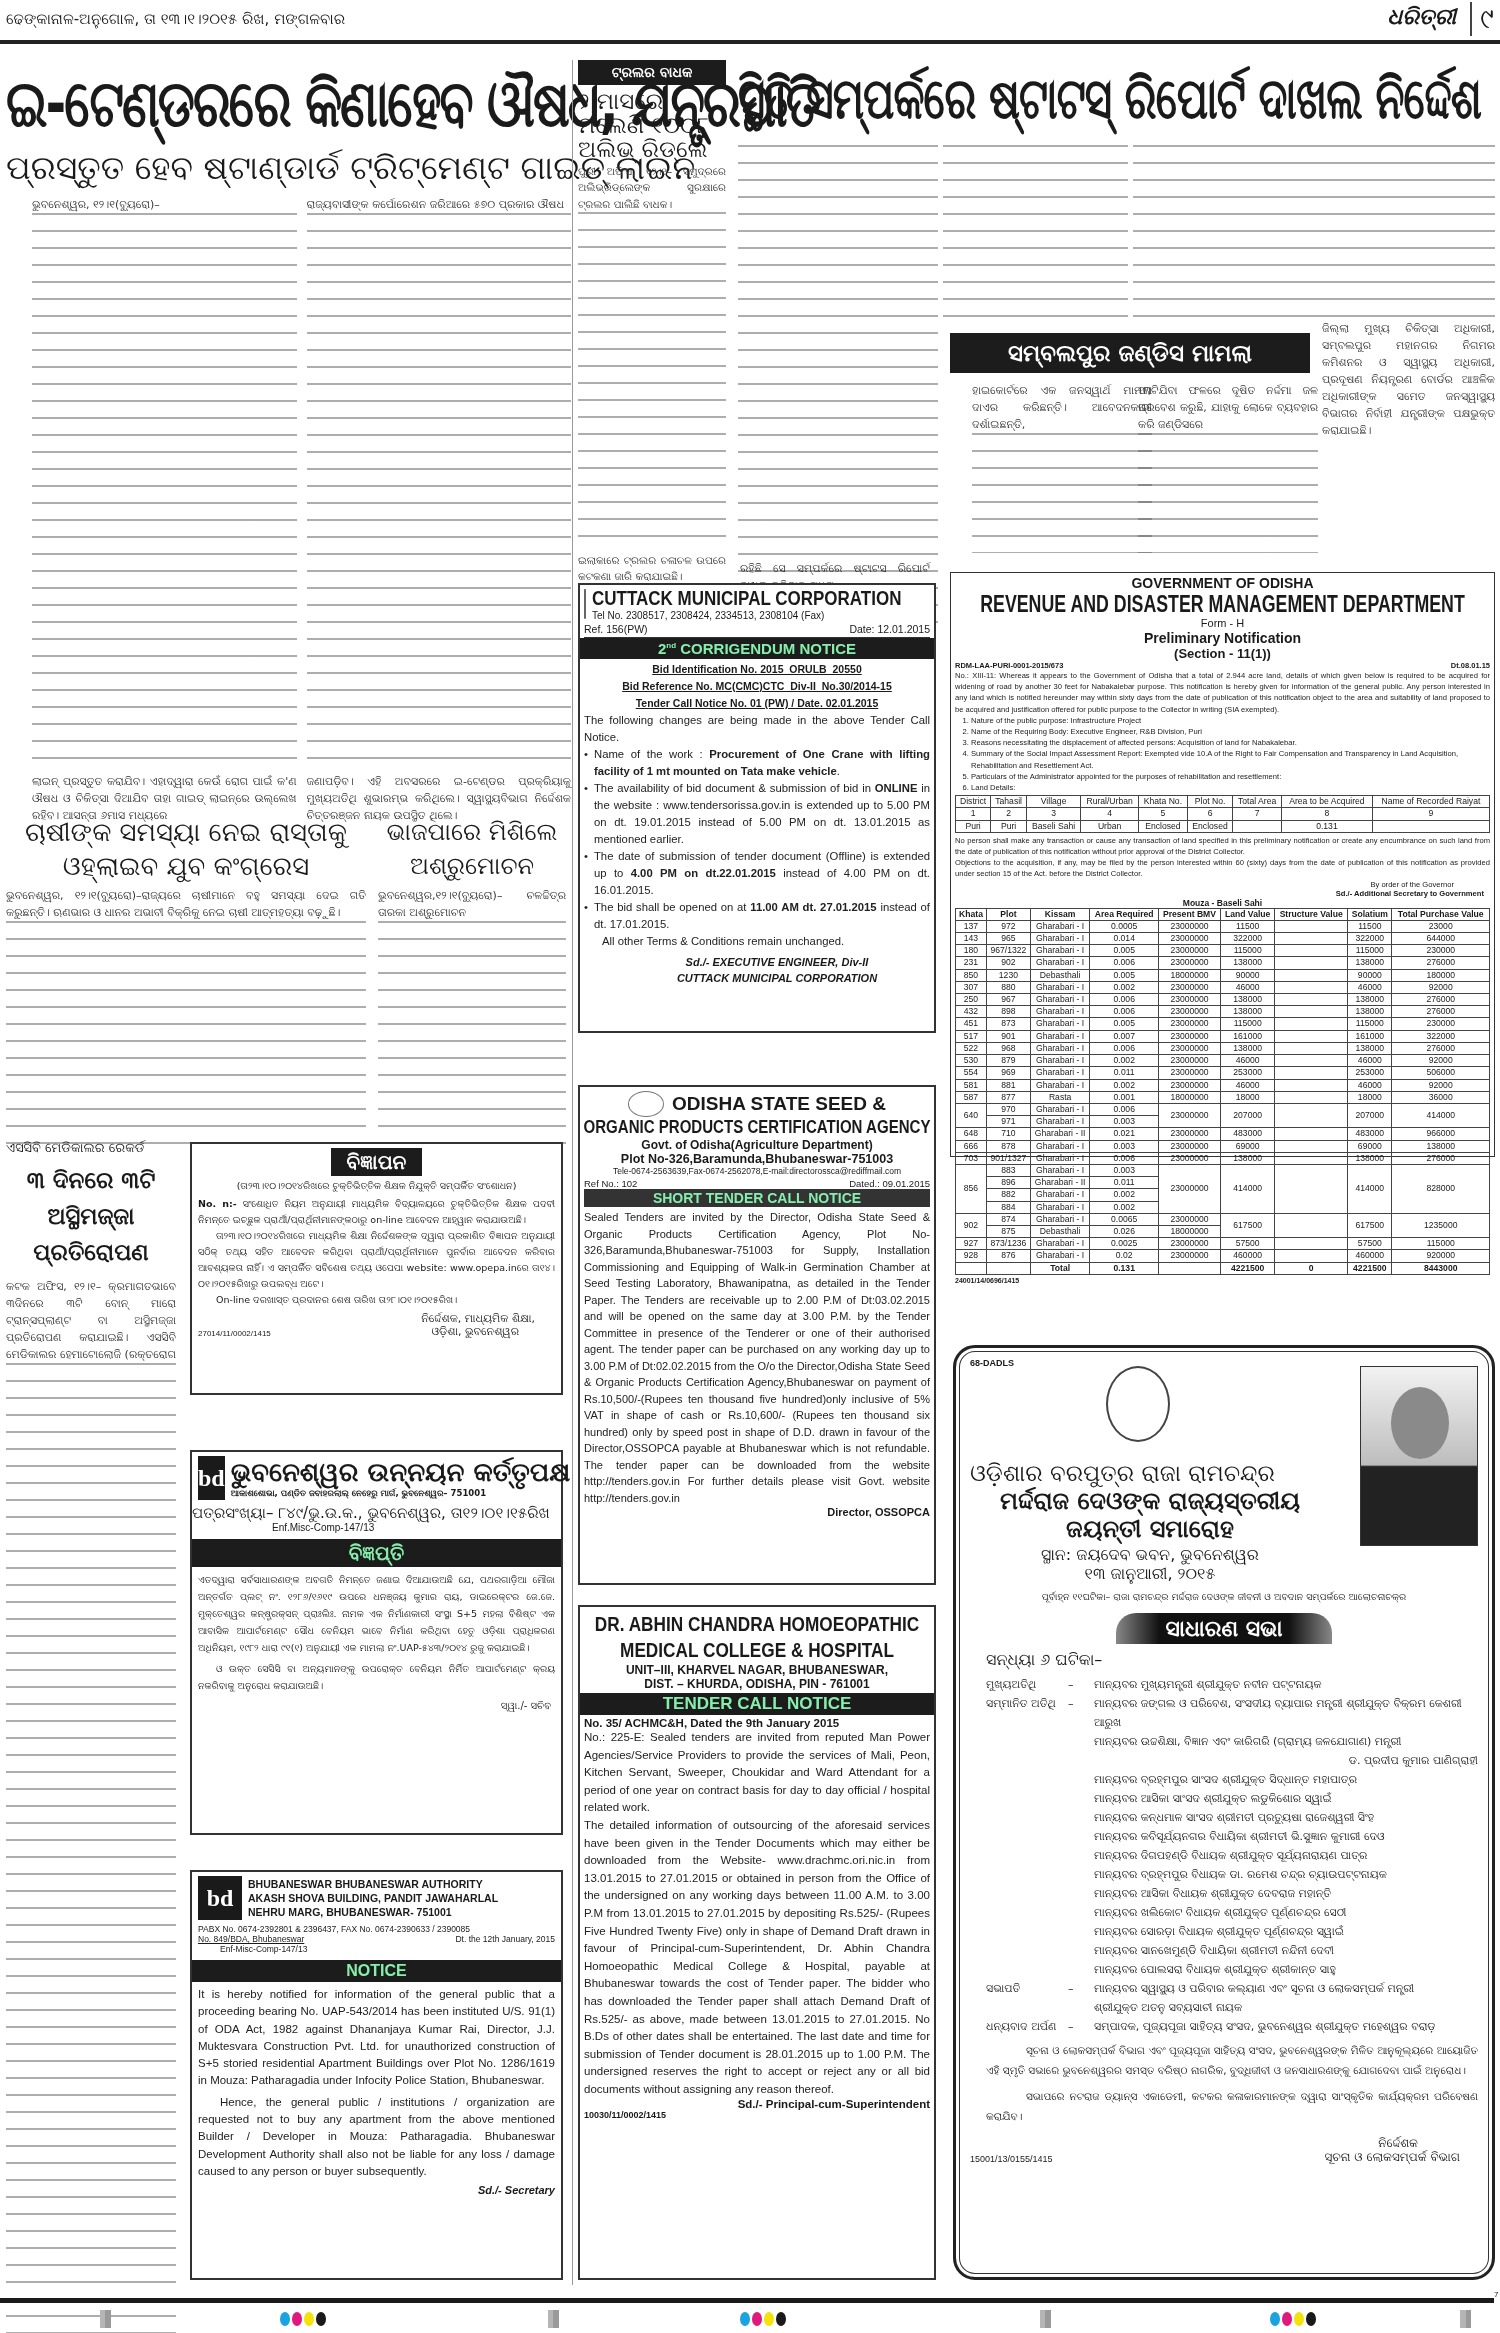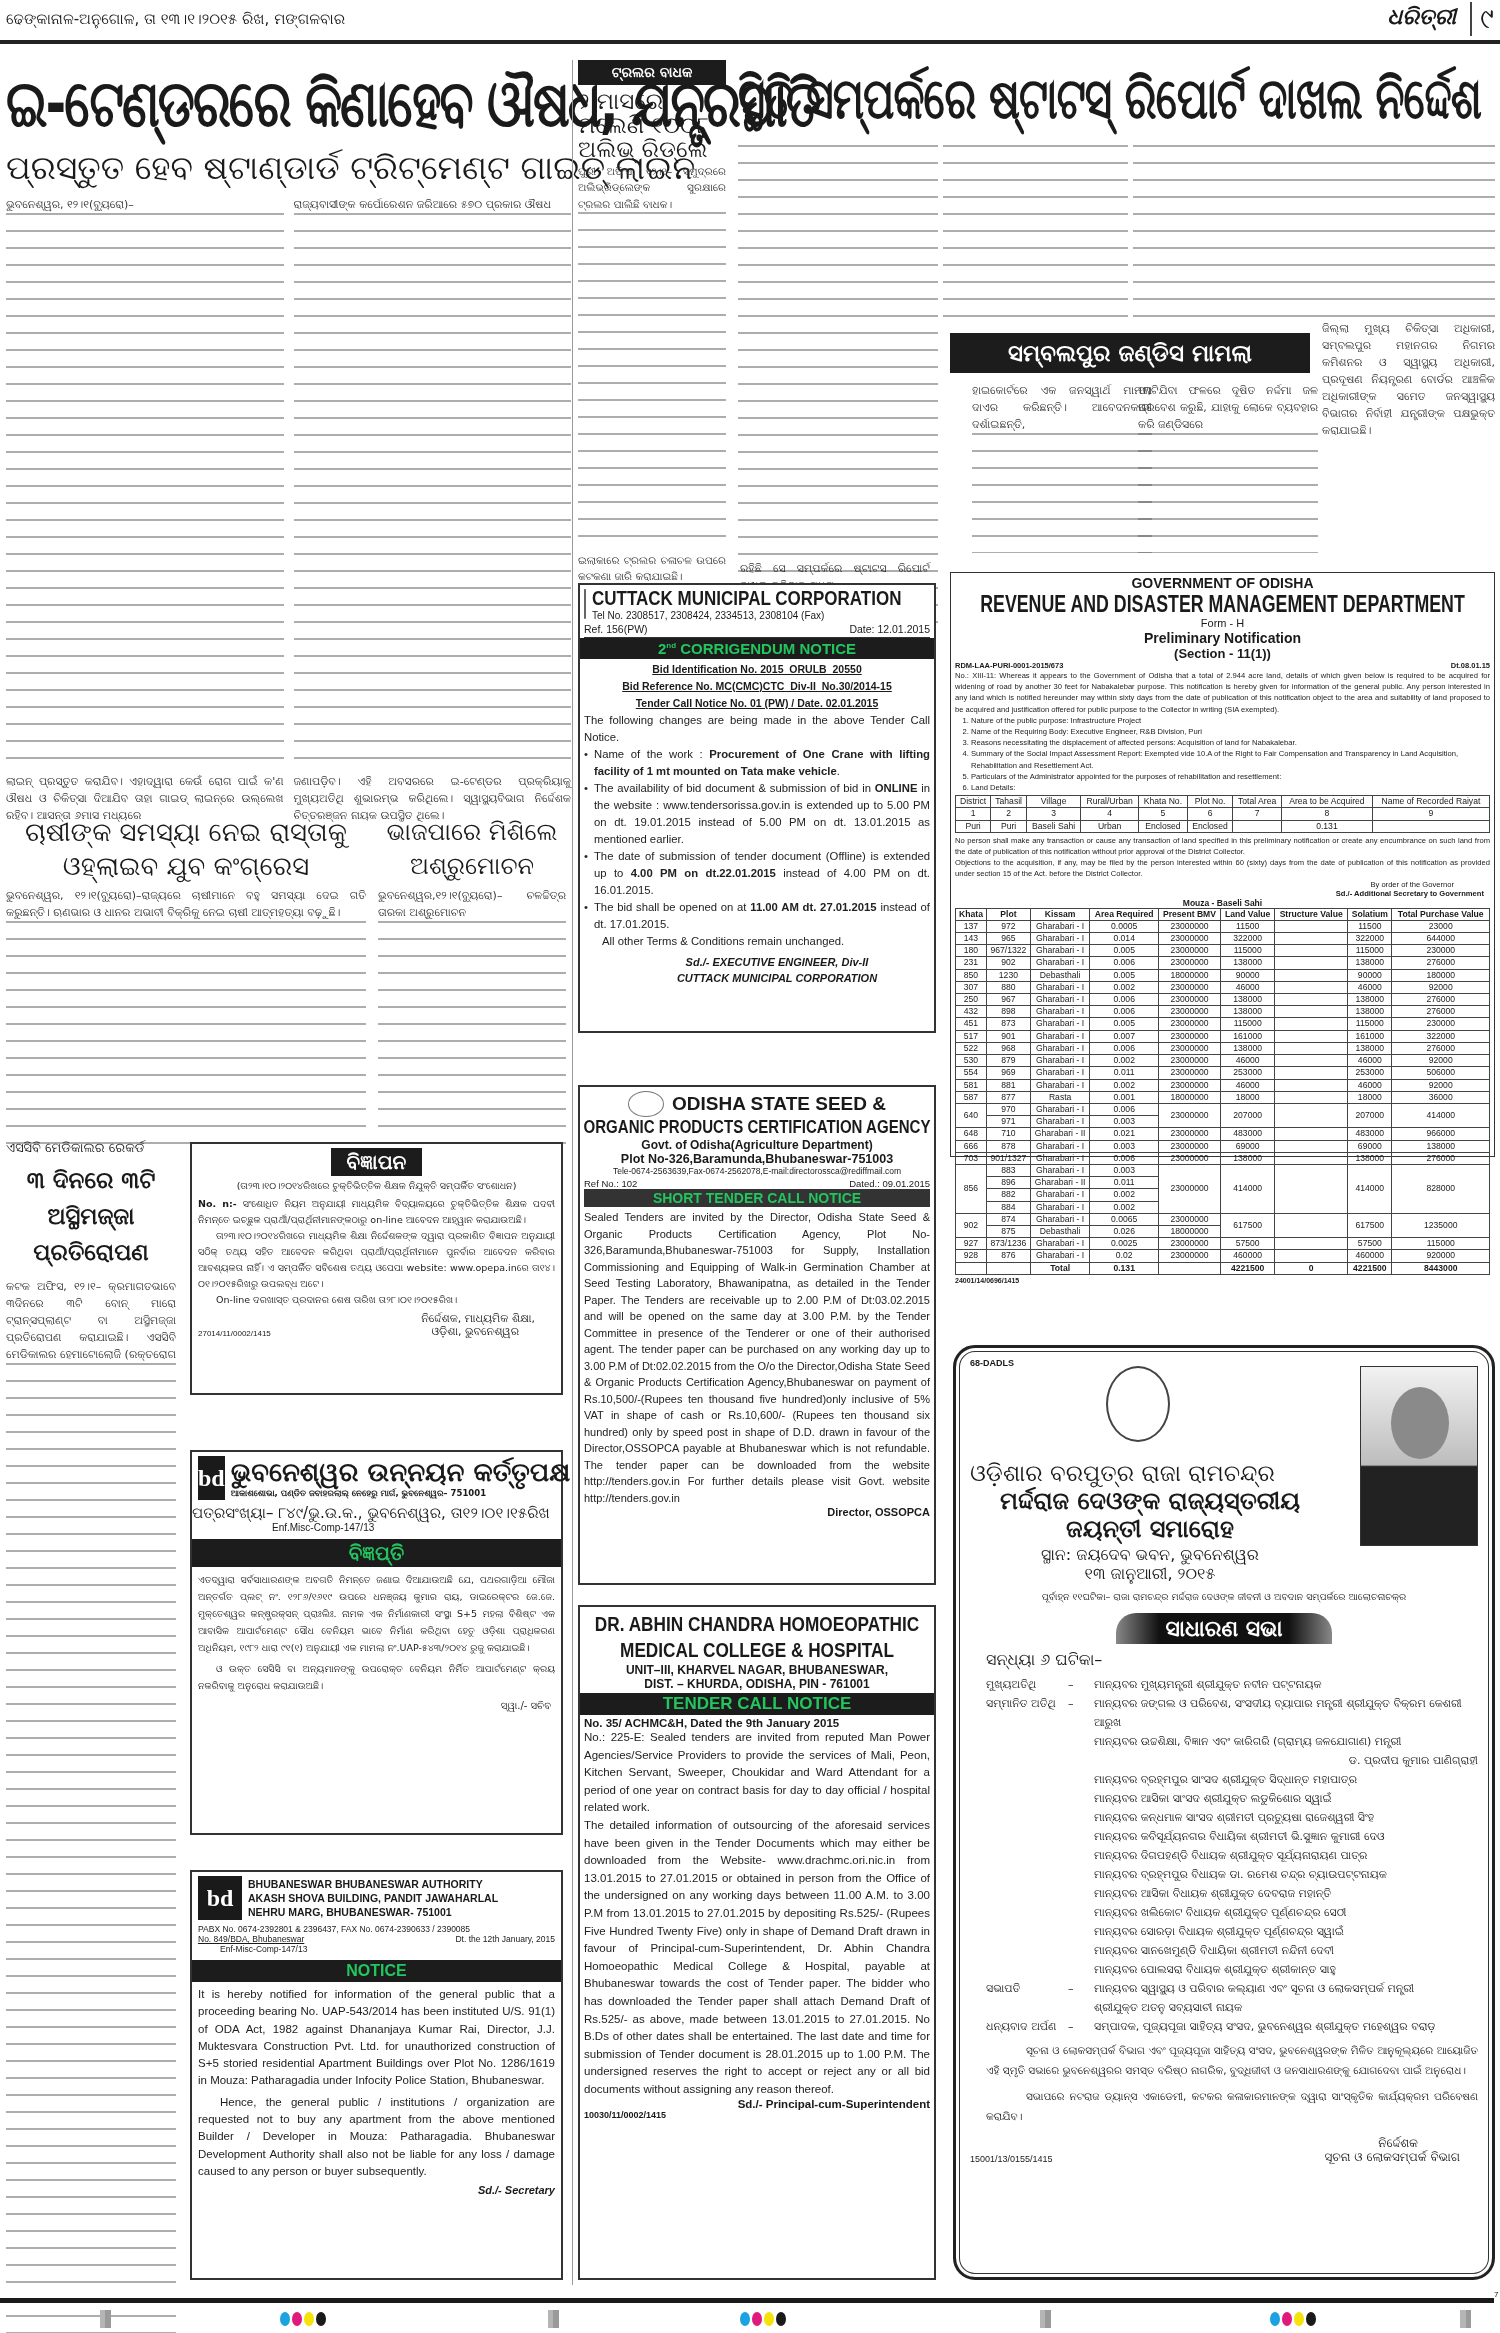--- a/index.html
+++ b/index.html
@@ -8,21 +8,21 @@
   .odia { font-family: "DejaVu Sans", sans-serif; }
   .sans { font-family: "Liberation Sans", sans-serif; }
   .masthead { left: 0; top: 0; width: 1500px; height: 44px; border-bottom: 4px solid #222; }
   .masthead .dateline { position: absolute; left: 6px; top: 10px; font-size: 15px; }
   .masthead .brand { position: absolute; right: 44px; top: 4px; font-size: 22px; font-weight: bold; font-style: italic; }
   .masthead .pageno { position: absolute; right: 6px; top: 2px; font-size: 28px; border-left: 2px solid #444; padding-left: 8px; }
   .col-text { font-size: 11.5px; line-height: 1.55; text-align: justify; color: #333; }
   .filler { background: repeating-linear-gradient(to bottom, #6a6a6a 0 1.6px, transparent 1.6px 17px); opacity: 0.55; }
   .kicker-box { background: #1c1c1c; color: #fff; text-align: center; font-weight: bold; }
   .ad-box { border: 2px solid #333; background: #fff; }
-  .bar-black { background: #1c1c1c; color: #22c55e; text-align: center; font-weight: bold; }
+  .bar-black { background: #1c1c1c; color: #86efac; text-align: center; font-weight: bold; }
   .ad-body { font-family: "Liberation Sans", sans-serif; text-align: justify; color: #222; }
   .bullet { display: flex; gap: 6px; }
   table.land { border-collapse: collapse; width: 100%; font-family: "Liberation Sans", sans-serif; font-size: 8.6px; }
   table.land td, table.land th { border: 1px solid #444; text-align: center; padding: 0 2px; line-height: 11.2px; font-weight: normal; }
   table.land th { font-weight: bold; }
   table.land tr.total td { font-weight: bold; }
   .rounded-ad { border: 3px solid #222; border-radius: 22px; box-shadow: inset 0 0 0 3px #fff, inset 0 0 0 4px #333; }
   .guest-row { display: flex; font-size: 11px; line-height: 19px; }
   .guest-row .role { width: 82px; }
   .guest-row .dash { width: 26px; }
@@ -38,21 +38,21 @@
 <div class="abs masthead">
   <span class="dateline odia">ଢେଙ୍କାନାଳ-ଅନୁଗୋଳ, ତା ୧୩।୧।୨୦୧୫ ରିଖ, ମଙ୍ଗଳବାର</span>
   <span class="brand odia">ଧରିତ୍ରୀ</span>
   <span class="pageno odia">୯</span>
 </div>
 
 <div class="abs" style="left:6px; top:62px; width:565px;">
   <div class="odia" style="font-size:50px; font-weight:bold; line-height:64px; letter-spacing:-2px; white-space:nowrap; transform:scaleY(1.3); transform-origin:top left;">ଇ-ଟେଣ୍ଡରରେ କିଣାହେବ ଔଷଧ, ଯନ୍ତ୍ରପାତି</div>
   <div class="odia" style="margin-top:22px; font-size:33px; white-space:nowrap;">ପ୍ରସ୍ତୁତ ହେବ ଷ୍ଟାଣ୍ଡାର୍ଡ ଟ୍ରିଟ୍‌ମେଣ୍ଟ ଗାଇଡ୍ ଲାଇନ</div>
   <div style="display:flex; gap:10px; margin-top:8px;">
-    <div style="flex:1;">
+    <div style="flex:1;margin-left:26px;">
       <div class="col-text odia" style="font-size:11px;">ଭୁବନେଶ୍ୱର, ୧୨।୧(ବ୍ୟୁରୋ)–</div>
       <div class="filler" style="height:560px;"></div>
       <div class="col-text odia" style="font-size:11px;">ଲାଇନ୍ ପ୍ରସ୍ତୁତ କରାଯିବ। ଏହାଦ୍ୱାରା କେଉଁ ରୋଗ ପାଇଁ କ'ଣ ଔଷଧ ଓ ଚିକିତ୍ସା ଦିଆଯିବ ତାହା ଗାଇଡ୍ ଲାଇନ୍‌ରେ ଉଲ୍ଲେଖ ରହିବ। ଆସନ୍ତା ୬ମାସ ମଧ୍ୟରେ</div>
     </div>
     <div style="flex:1;">
       <div class="col-text odia" style="font-size:11px;">ରାଜ୍ୟବାସୀଙ୍କ କର୍ପୋରେଶନ ଜରିଆରେ ୫୭୦ ପ୍ରକାର ଔଷଧ</div>
       <div class="filler" style="height:560px;"></div>
       <div class="col-text odia" style="font-size:11px;">ଜଣାପଡ଼ିବ। ଏହି ଅବସରରେ ଇ-ଟେଣ୍ଡର ପ୍ରକ୍ରିୟାକୁ ମୁଖ୍ୟଅତିଥି ଶୁଭାରମ୍ଭ କରିଥିଲେ। ସ୍ୱାସ୍ଥ୍ୟବିଭାଗ ନିର୍ଦ୍ଦେଶକ ଚିତ୍ତରଞ୍ଜନ ନାୟକ ଉପସ୍ଥିତ ଥିଲେ।</div>
     </div>
   </div>

